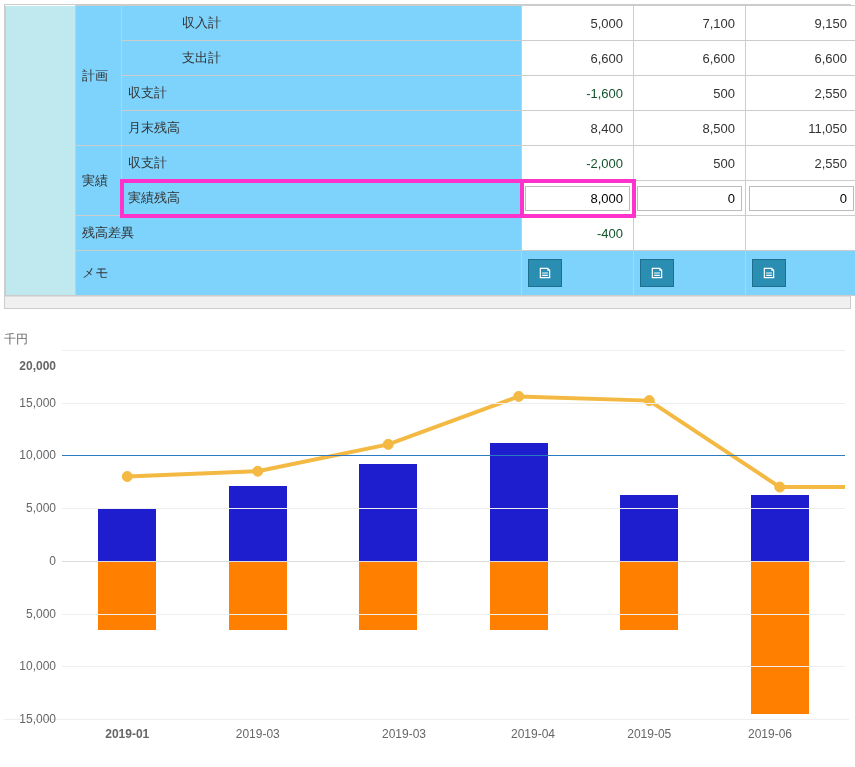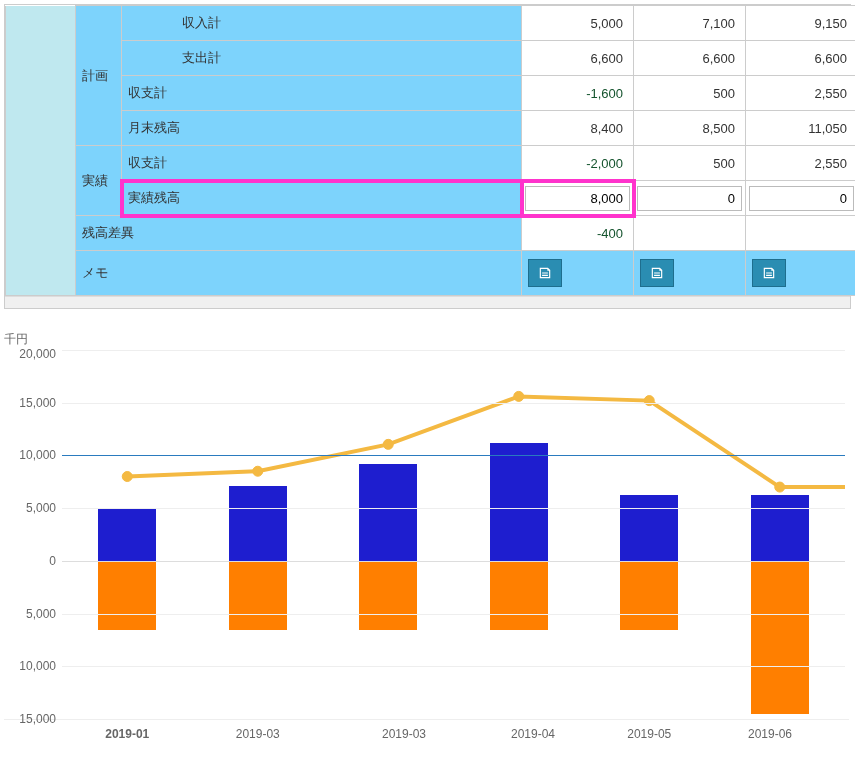--- a/index.html
+++ b/index.html
@@ -273,21 +273,21 @@
           <path d="M65.25 126.51428571428572 L195.75 121.24285714285716 L326.25 94.35857142857141 L456.75 46.38857142857141 L587.25 50.60571428571428 L717.75 137.05714285714285 L 783 137.05714285714285" class="line-path"></path>
           <circle cx="65.25" cy="126.51428571428572" r="5" class="line-dot"></circle>
           <circle cx="195.75" cy="121.24285714285716" r="5" class="line-dot"></circle>
           <circle cx="326.25" cy="94.35857142857141" r="5" class="line-dot"></circle>
           <circle cx="456.75" cy="46.38857142857141" r="5" class="line-dot"></circle>
           <circle cx="587.25" cy="50.60571428571428" r="5" class="line-dot"></circle>
           <circle cx="717.75" cy="137.05714285714285" r="5" class="line-dot"></circle>
         </svg>
       </div>
   <div class="grid-line" style="top: 0px;"></div>
-      <div class="ylab" style="top: 4px;">20,000</div>
+      <div class="ylab" style="top: 16px; font-weight: bold;">20,000</div>
       <div class="grid-line" style="top: 52.7143px;"></div>
       <div class="ylab" style="top: 52.7143px;">15,000</div>
       <div class="grid-line" style="top: 105.429px;"></div>
       <div class="ylab" style="top: 105.429px;">10,000</div>
       <div class="grid-line" style="top: 158.143px;"></div>
       <div class="ylab" style="top: 158.143px;">5,000</div>
       <div class="grid-line zero-line" style="top: 210.857px;"></div>
       <div class="ylab" style="top: 210.857px;">0</div>
       <div class="grid-line" style="top: 263.571px;"></div>
       <div class="ylab" style="top: 263.571px;">5,000</div>

